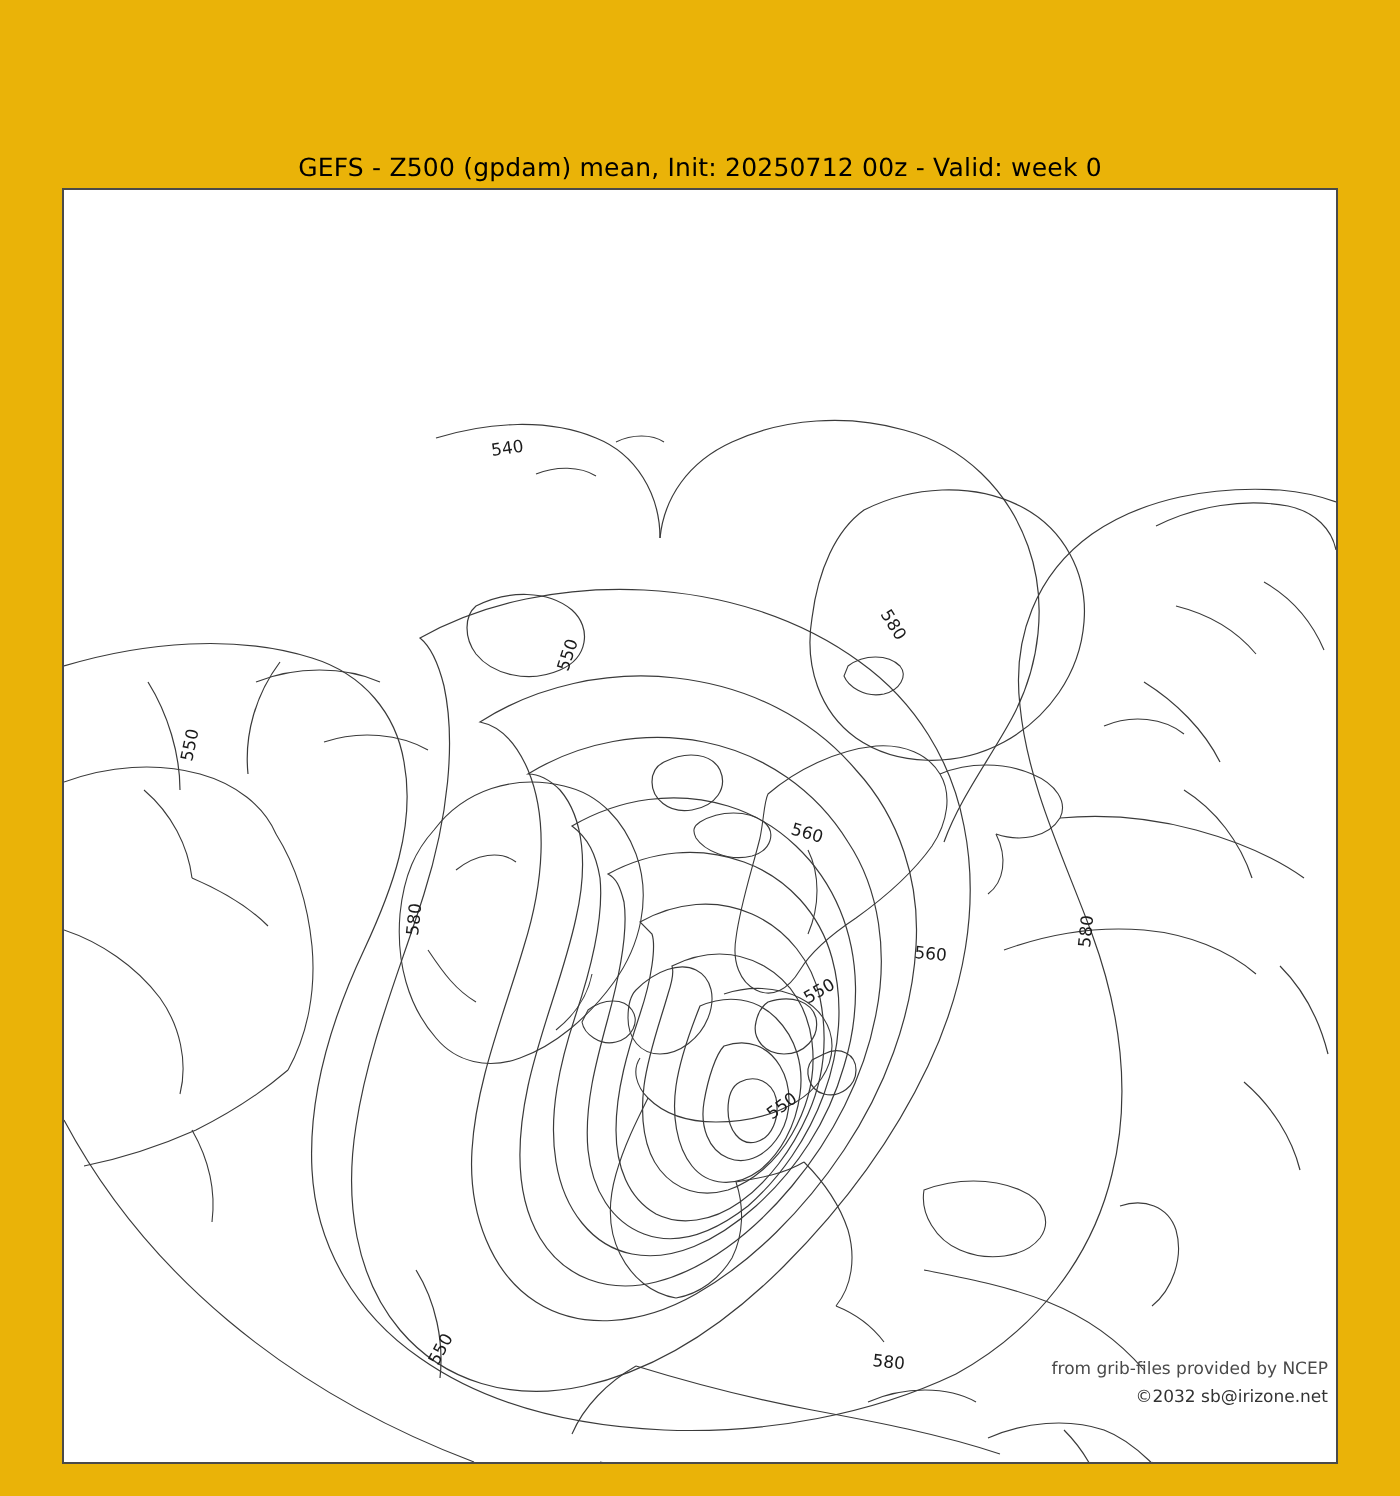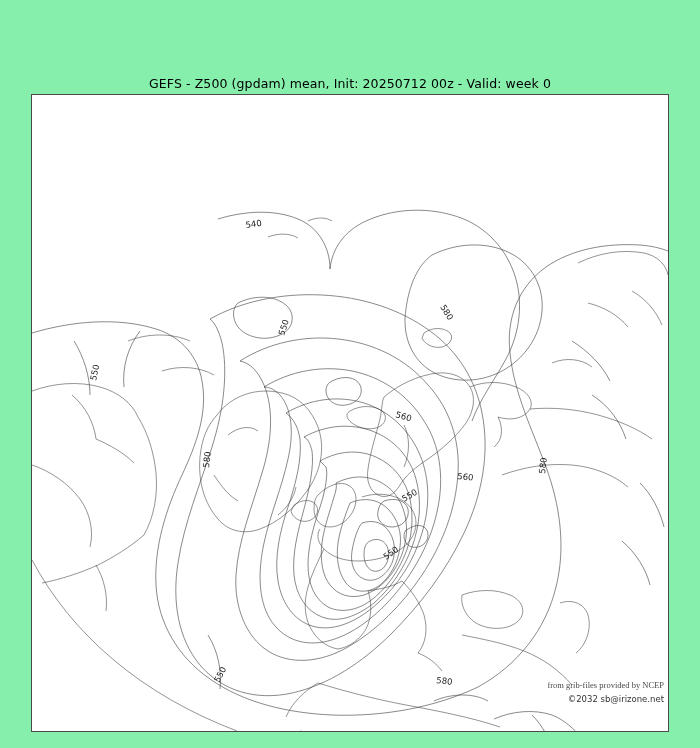--- a/index.html
+++ b/index.html
@@ -12,21 +12,21 @@
     height: 748px;
     font-family: "DejaVu Sans", sans-serif;
     color: #000000;
     overflow: hidden;
     position: relative;
   }
   #page {
     position: relative;
     width: 700px;
     height: 748px;
-    background: #86efac;
+    background: #eab308;
   }
   #chart-title {
     position: absolute;
     top: 76px;
     left: 0;
     width: 700px;
     text-align: center;
     font-size: 12.5px;
     color: #000000;
     letter-spacing: 0.1px;
@@ -49,21 +49,21 @@
     top: 0;
   }
   .credit-line {
     position: absolute;
     right: 36px;
     font-size: 8.5px;
     color: #4a4a4a;
     text-align: right;
     white-space: nowrap;
   }
-  #credit-1 { top: 680px; font-family: Liberation Serif, serif; }
+  #credit-1 { top: 680px; }
   #credit-2 { top: 694px; color: #333333; }
   .coast { fill: none; stroke: #3a3a3a; stroke-width: 0.55; }
   .contour { fill: none; stroke: #3a3a3a; stroke-width: 0.6; }
   .clabel {
     font-family: "DejaVu Sans", sans-serif;
     font-size: 8.5px;
     fill: #1a1a1a;
   }
 </style>
 </head>

